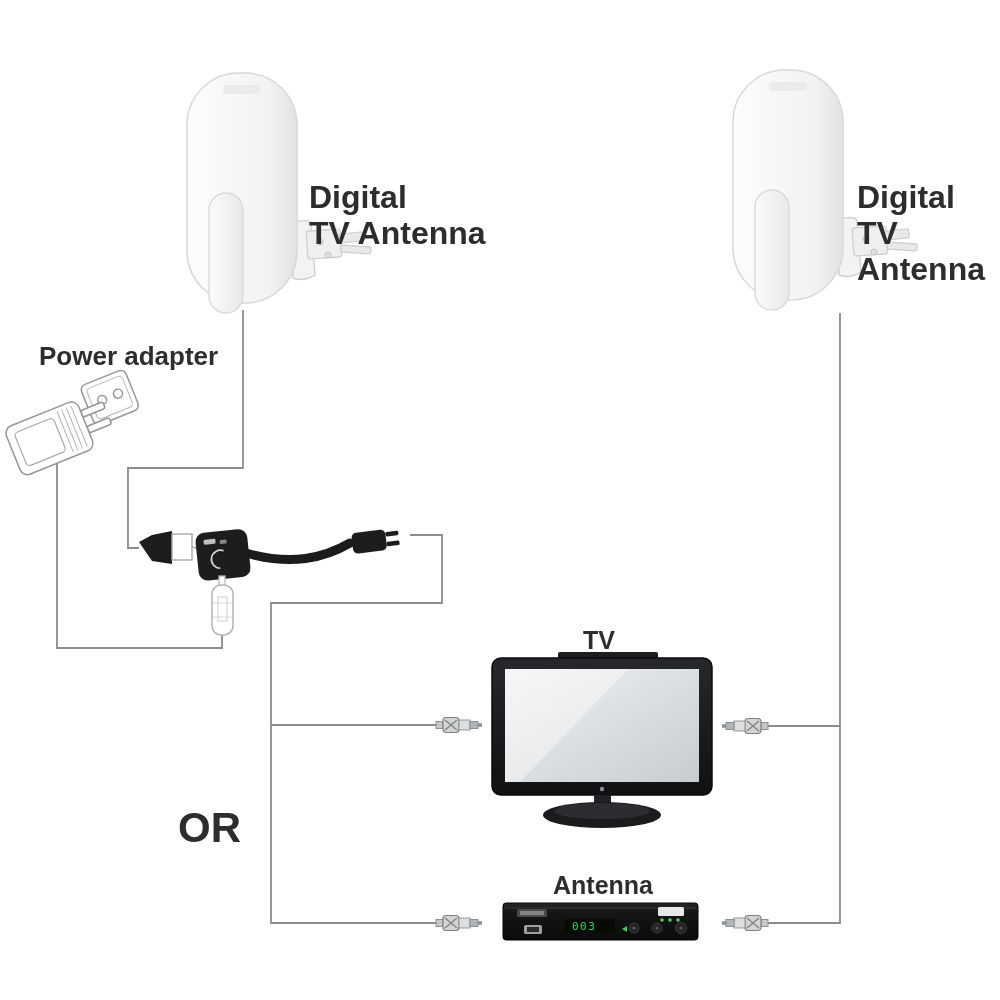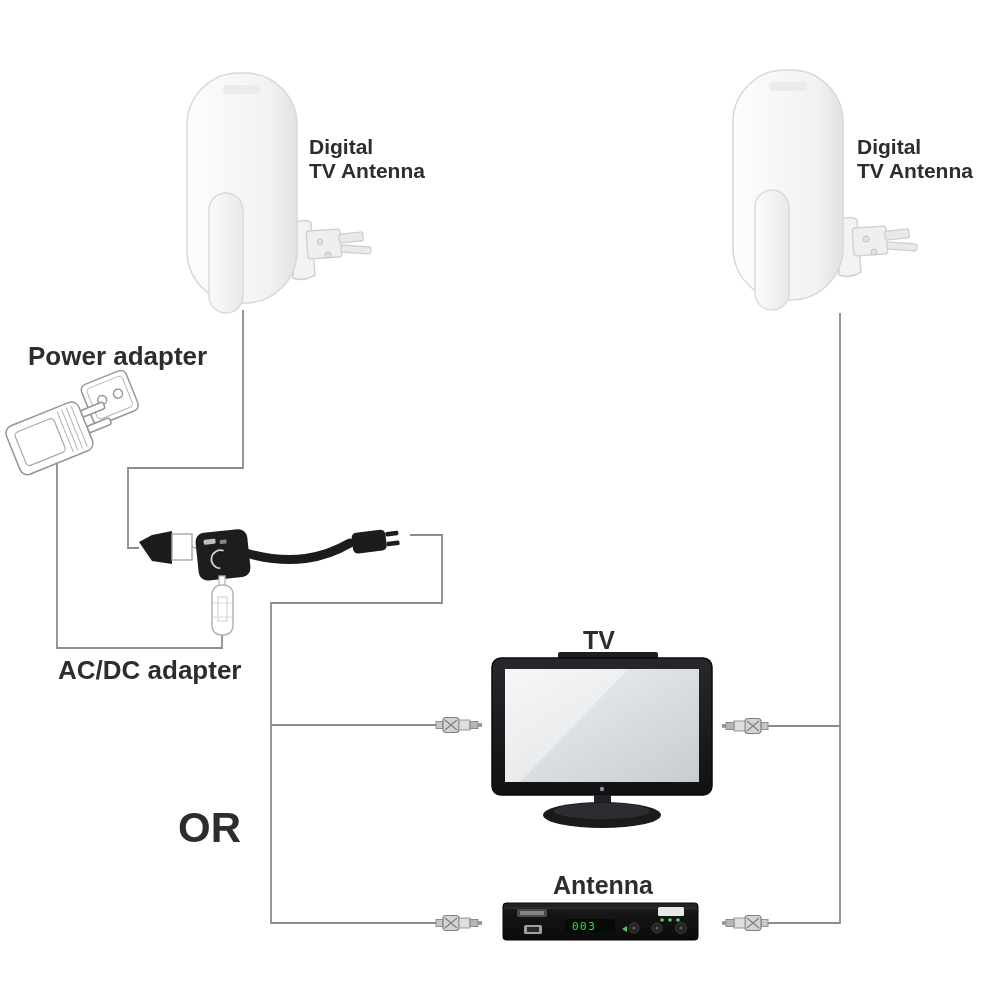--- a/index.html
+++ b/index.html
@@ -5,22 +5,22 @@
   html,body{margin:0;padding:0;background:#fff;}
   #stage{
     position:relative;width:1000px;height:1000px;background:#ffffff;
     font-family:"Liberation Sans", sans-serif;overflow:hidden;
   }
   #diagram-svg{position:absolute;left:0;top:0;}
   .label{
     position:absolute;font-weight:700;color:#2d2d2d;
     white-space:pre-line;line-height:1.13;letter-spacing:0;
   }
-  .lbl-antenna{font-size:21px;}
-  .lbl-mid{font-size:26px;}
+  .lbl-antenna{font-size:32px;margin-top:44px;}
+  .lbl-mid{font-size:26px;margin-left:11px;}
   .lbl-tv{font-size:25px;}
   .lbl-receiver{font-size:25px;}
   .lbl-or{font-size:42px;}
 </style>
 </head>
 <body>
 
 <div id="stage">
 
   <svg id="diagram-svg" width="1000" height="1000" viewBox="0 0 1000 1000">
@@ -176,20 +176,19 @@
 
   <div class="label lbl-antenna" style="left:309px;top:135px;">Digital
 TV Antenna</div>
 
   <div class="label lbl-antenna" style="left:857px;top:135px;">Digital
 TV Antenna</div>
 
   <div class="label lbl-mid" style="left:28px;top:342px;">Power adapter</div>
 
 
-  <div class="label lbl-mid" style="left:58px;top:656px;">AC/DC adapter</div>
 
   <div class="label lbl-tv" style="left:583px;top:626px;">TV</div>
 
   <div class="label lbl-or" style="left:178px;top:804px;">OR</div>
 
   <div class="label lbl-receiver" style="left:553px;top:871px;">Antenna</div>
 </div>
 
 </body></html>

